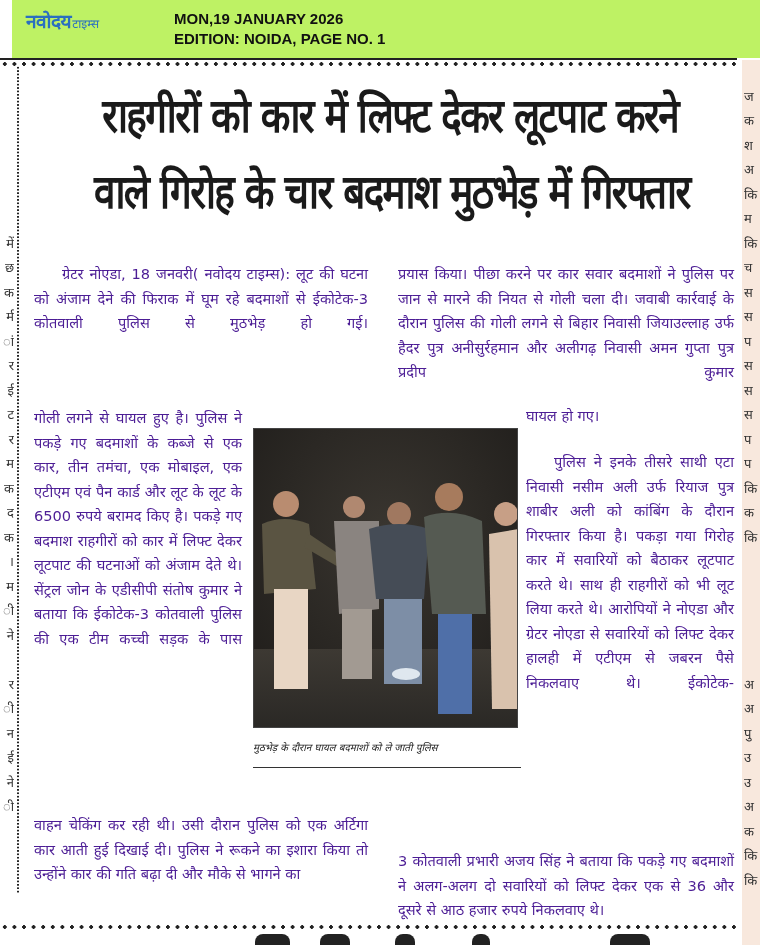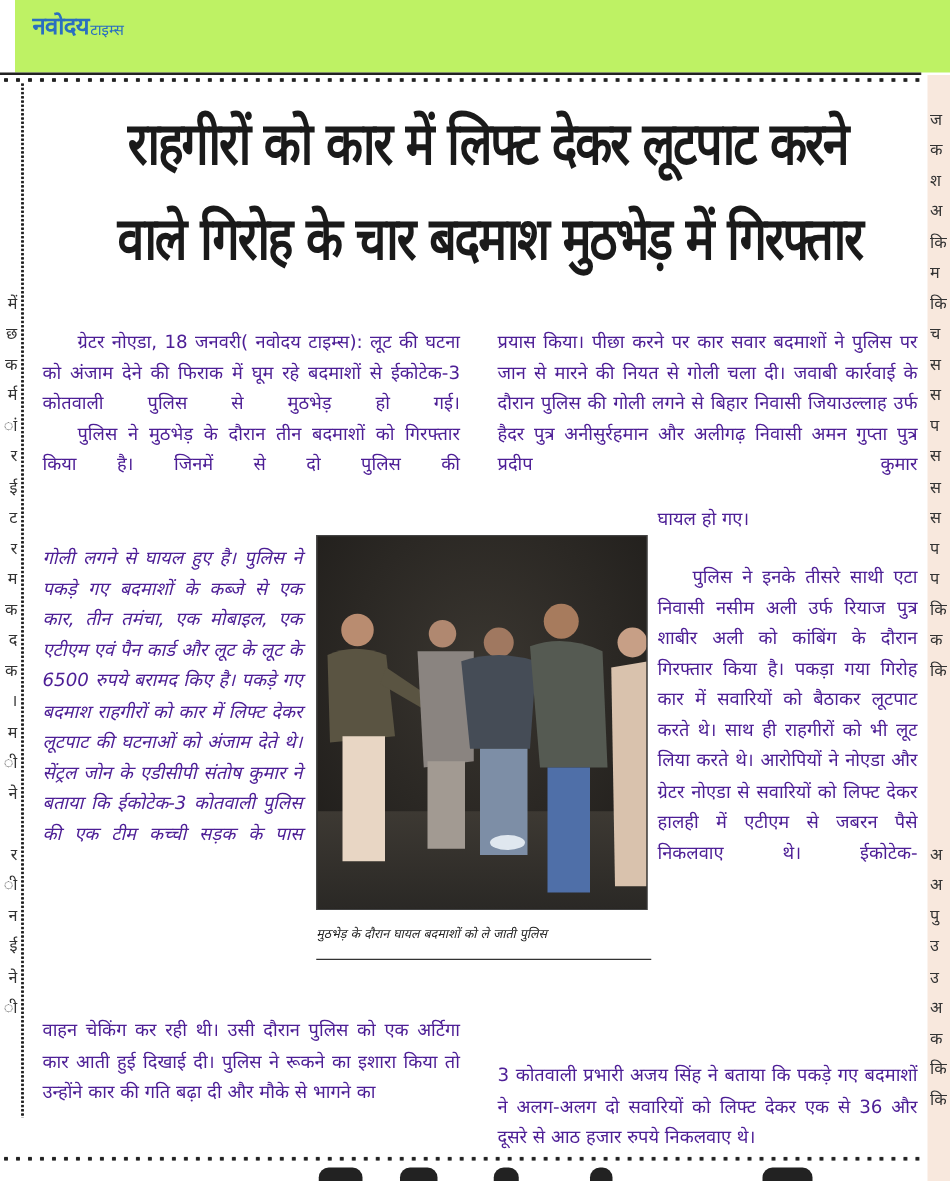--- a/index.html
+++ b/index.html
@@ -35,20 +35,24 @@
   .bottom-frag { position: absolute; top: 934px; height: 11px; background: #222; border-radius: 8px 8px 0 0; }
 </style>
 </head>
 <body>
 
 <div class="topbar">
   <div class="logo">
     <span class="logo-main">नवोदय</span>
     <span class="logo-sub">टाइम्स</span>
   </div>
+  <div class="dateline">
+    <div>MON,19 JANUARY 2026</div>
+    <div>EDITION: NOIDA, PAGE NO. 1</div>
+  </div>
 </div>
 <div class="topline"></div>
 <div class="dotrow" style="left:0; top:61px; width:737px;"></div>
 
 <div class="left-strip" id="leftStrip">
     <span>&nbsp;</span>
     <span>&nbsp;</span>
     <span>&nbsp;</span>
     <span>&nbsp;</span>
     <span>&nbsp;</span>
@@ -118,24 +122,23 @@
     <span>कि</span>
   </div>
 
 <div class="headline">
   <div>राहगीरों को कार में लिफ्ट देकर लूटपाट करने</div>
   <div>वाले गिरोह के चार बदमाश मुठभेड़ में गिरफ्तार</div>
 </div>
 
 <div class="col" style="left:34px; top:262px; width:334px;">
   <p class="ind">ग्रेटर नोएडा, 18 जनवरी( नवोदय टाइम्स): लूट की घटना को अंजाम देने की फिराक में घूम रहे बदमाशों से ईकोटेक-3 कोतवाली पुलिस से मुठभेड़ हो गई।</p>
-  <p class="ind">पुलिस ने मुठभेड़ के दौरान तीन बदमाशों को गिरफ्तार किया है। जिनमें से दो पुलिस की</p>
-</div>
-
-<div class="col" style="left:34px; top:435px; width:208px;font-style:italic;">
+</div>
+
+<div class="col" style="left:34px; top:406px; width:208px;">
   <p>गोली लगने से घायल हुए है। पुलिस ने पकड़े गए बदमाशों के कब्जे से एक कार, तीन तमंचा, एक मोबाइल, एक एटीएम एवं पैन कार्ड और लूट के लूट के 6500 रुपये बरामद किए है। पकड़े गए बदमाश राहगीरों को कार में लिफ्ट देकर लूटपाट की घटनाओं को अंजाम देते थे। सेंट्रल जोन के एडीसीपी संतोष कुमार ने बताया कि ईकोटेक-3 कोतवाली पुलिस की एक टीम कच्ची सड़क के पास</p>
 </div>
 
 <div class="col" style="left:34px; top:813px; width:334px;">
   <p class="last">वाहन चेकिंग कर रही थी। उसी दौरान पुलिस को एक अर्टिगा कार आती हुई दिखाई दी। पुलिस ने रूकने का इशारा किया तो उन्होंने कार की गति बढ़ा दी और मौके से भागने का</p>
 </div>
 
 <div class="col" style="left:398px; top:262px; width:336px;">
   <p>प्रयास किया। पीछा करने पर कार सवार बदमाशों ने पुलिस पर जान से मारने की नियत से गोली चला दी। जवाबी कार्रवाई के दौरान पुलिस की गोली लगने से बिहार निवासी जियाउल्लाह उर्फ हैदर पुत्र अनीसुर्रहमान और अलीगढ़ निवासी अमन गुप्ता पुत्र प्रदीप कुमार</p>
 </div>

